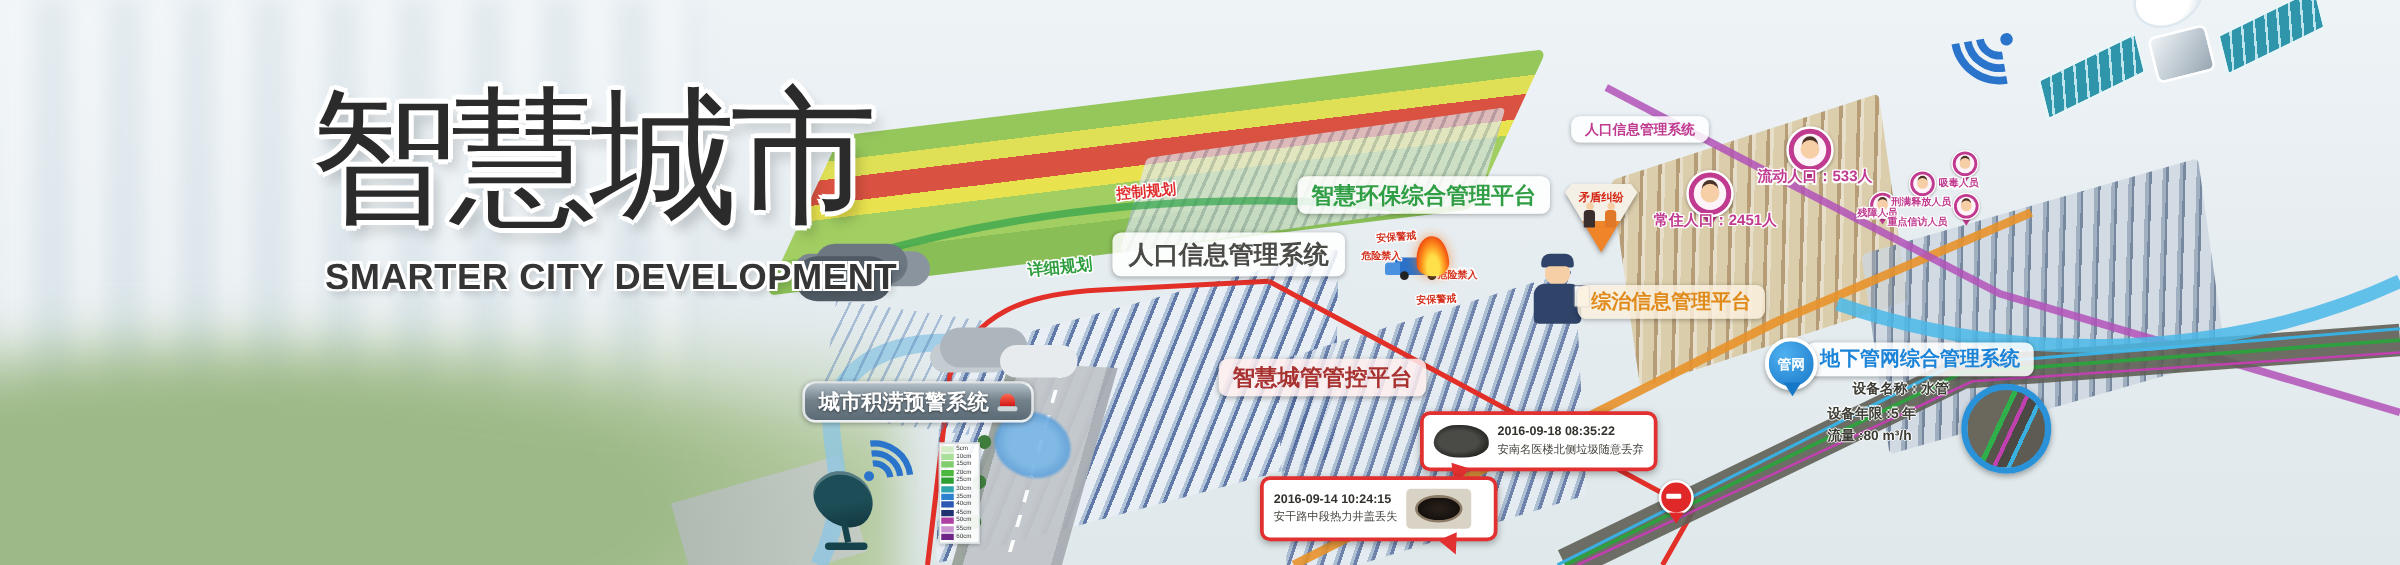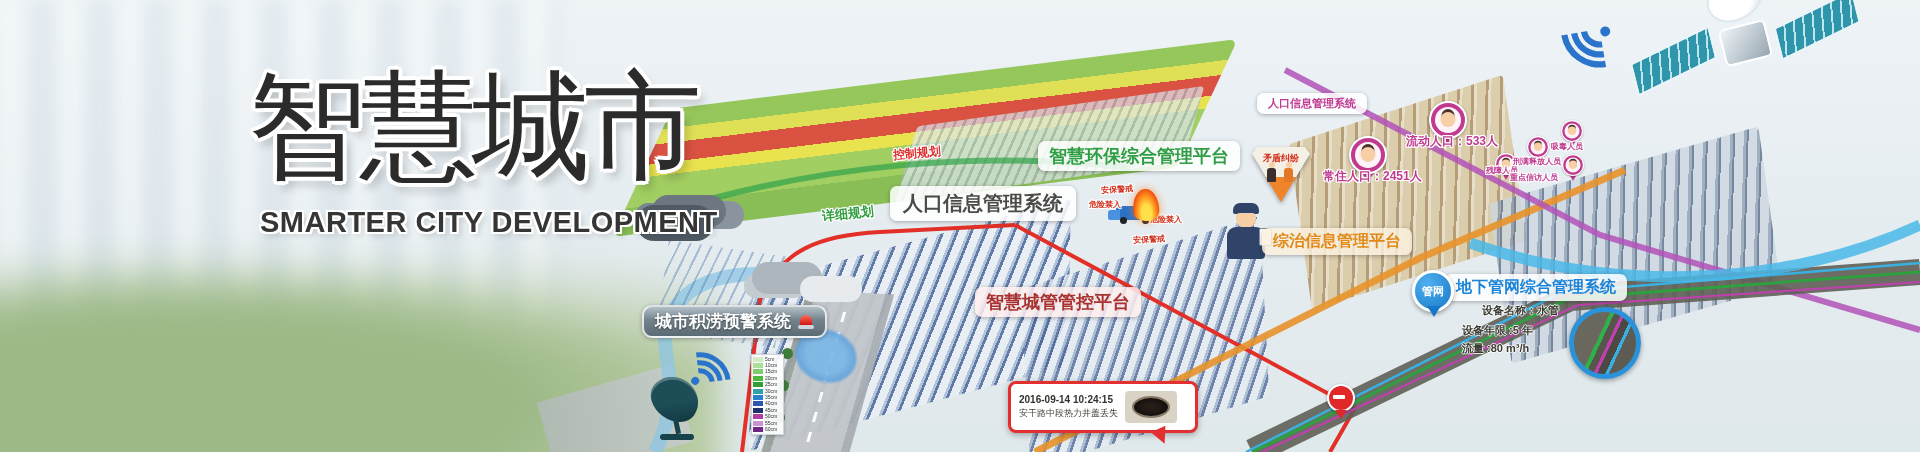--- a/index.html
+++ b/index.html
@@ -274,20 +274,28 @@
 
   <div class="abs conflict">
     <div class="tri"></div>
     <div class="lbl">矛盾纠纷</div>
     <span class="p1"></span>
     <span class="p2"></span>
   </div>
 
   <div class="abs noentry"></div>
 
+  <div class="callout co1">
+    <span class="photo-garbage"></span>
+    <span>
+      <span class="time">2016-09-18 08:35:22</span>
+      <span class="desc">安南名医楼北侧垃圾随意丢弃</span>
+    </span>
+    <span class="tailv"></span>
+  </div>
   <div class="callout co2">
     <span>
       <span class="time">2016-09-14 10:24:15</span>
       <span class="desc">安干路中段热力井盖丢失</span>
     </span>
     <span class="photo-manhole"></span>
     <span class="tailv"></span>
   </div>
 
   <div class="abs legend">

